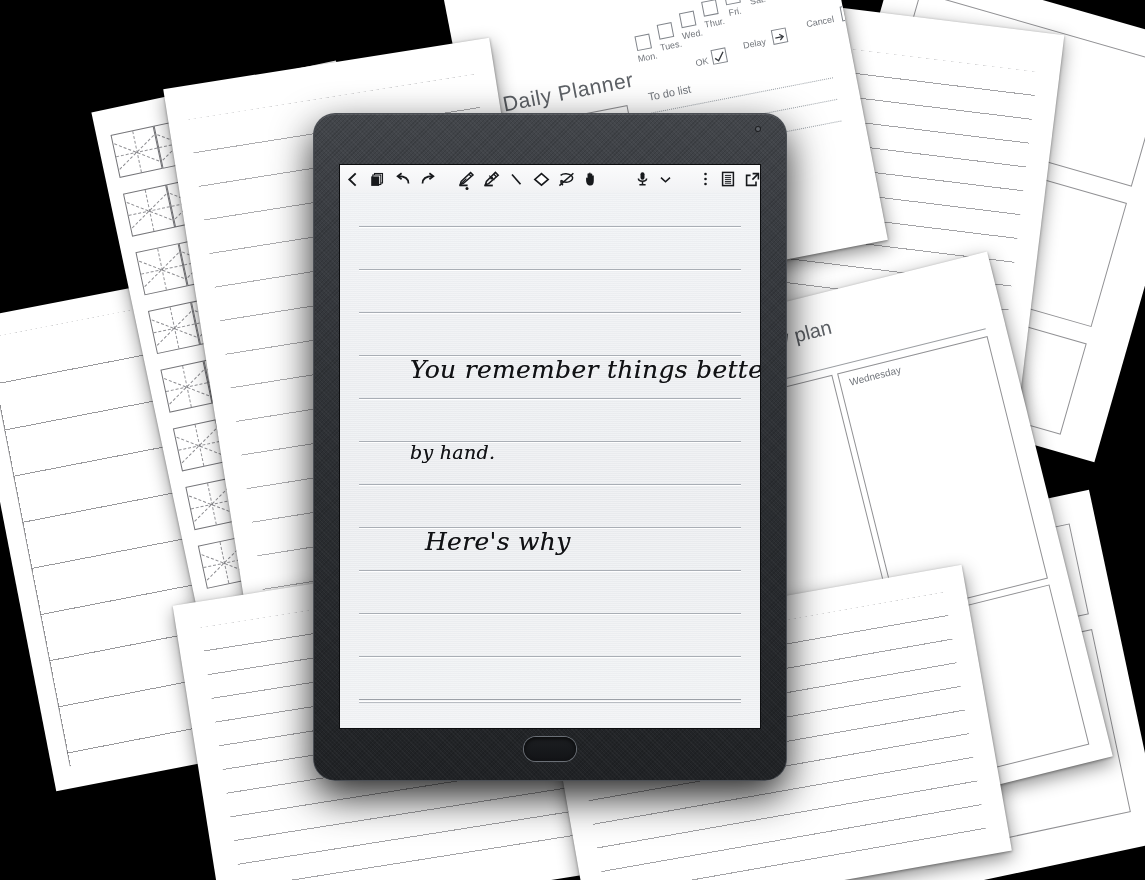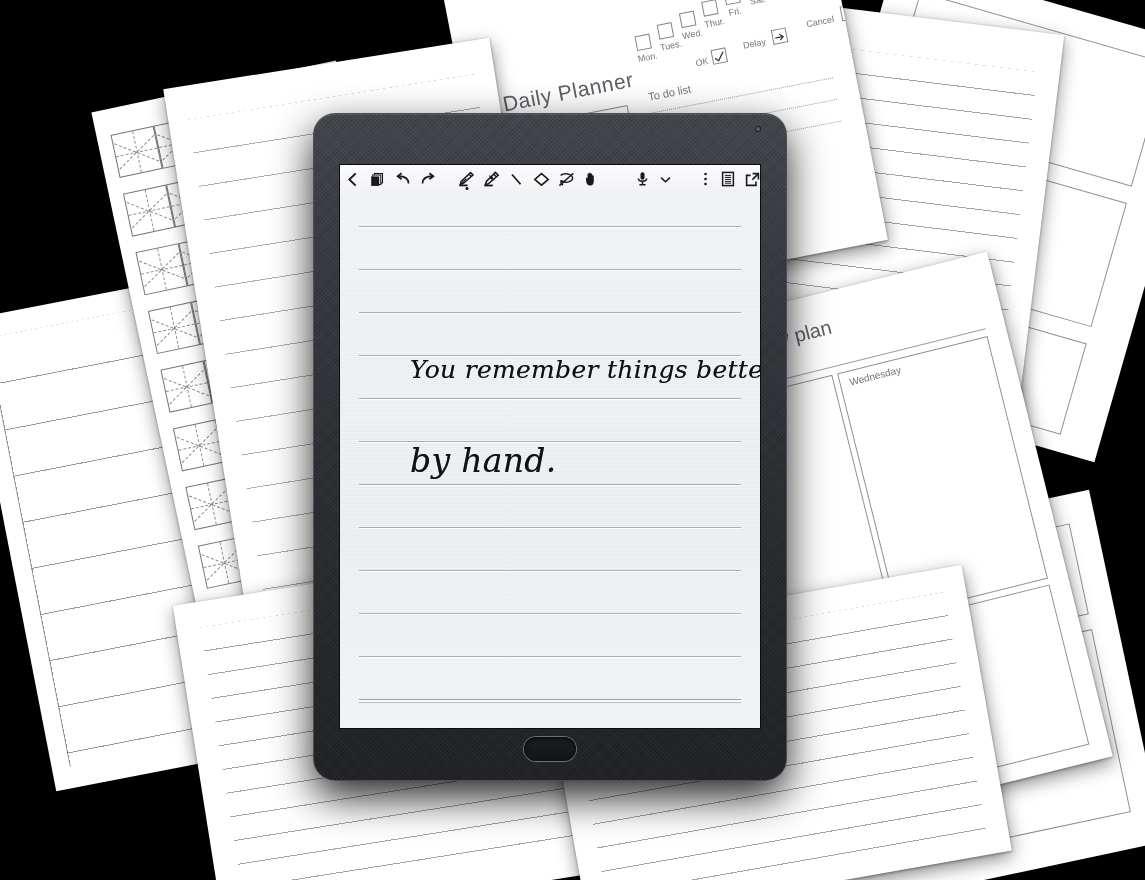--- a/index.html
+++ b/index.html
@@ -550,18 +550,19 @@
         <div class="cline" style="top:205px;"></div>
         <div class="cline" style="top:248px;"></div>
         <div class="cline" style="top:291px;"></div>
         <div class="cline" style="top:334px;"></div>
         <div class="cline" style="top:377px;"></div>
         <div class="cline" style="top:420px;"></div>
         <div class="cline" style="top:463px;"></div>
         <div class="cline dbl" style="top:506px;"></div>
 
         <div class="hw" style="left:70px;top:162px;font-size:25px;">You remember things better</div>
-        <div class="hw" style="left:70px;top:248px;font-size:33px;">by hand.</div>
+        <div class="hw" style="left:70px;top:248px;font-size:19px;">by hand.</div>
+        <div class="hw" style="left:85px;top:334px;font-size:25px;">Here's why</div>
       </div>
     </div>
   </div>
 
 </div>
 
 </body></html>

